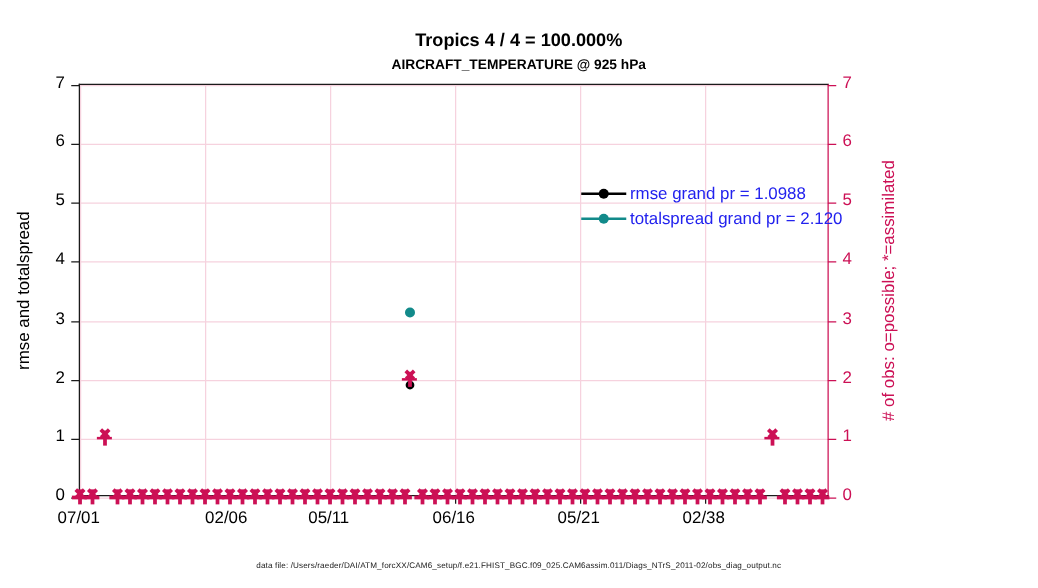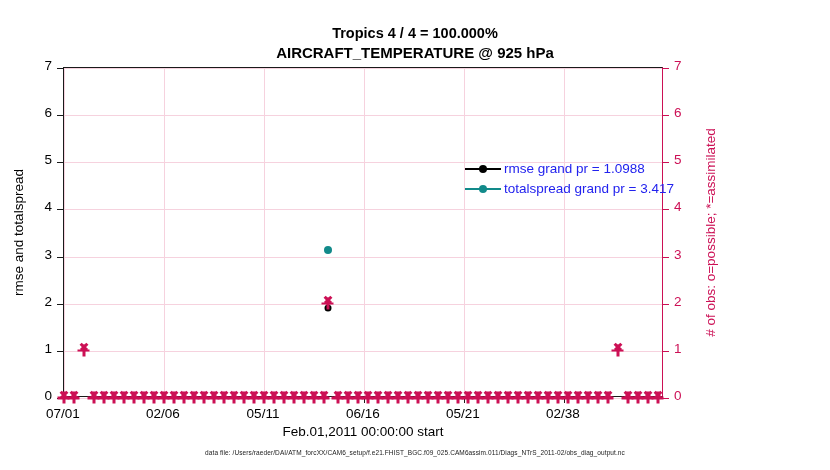--- a/index.html
+++ b/index.html
@@ -9,21 +9,21 @@
     -webkit-font-smoothing:antialiased;
   }
   #figure{position:relative;width:830px;height:470px;}
 
   
   .title-block{
     position:absolute;left:0;top:24px;width:830px;text-align:center;
     color:#000;font-weight:bold;line-height:19px;
   }
   .title-line1{font-size:14.5px;}
-  .title-line2{font-size:15px;}
+  .title-line2{font-size:11px;}
 
   
   #plot-area{
     position:absolute;left:63px;top:67px;width:600px;height:330px;
     background:#ffffff;
     border-top:1.3px solid #1a1a1a;
     border-left:1.3px solid #1a1a1a;
     border-bottom:1.3px solid #1a1a1a;
     border-right:1.6px solid #cc1055;
     box-sizing:border-box;
@@ -66,21 +66,21 @@
   #ylab-right span{
     transform:rotate(-90deg);white-space:nowrap;font-size:13.5px;color:#cc1055;
   }
   #xlab{
     position:absolute;left:63px;top:424px;width:600px;text-align:center;
     font-size:13.5px;color:#000;
   }
 
   
   #legend{
-    position:absolute;left:401px;top:92px;padding:0;
+    position:absolute;left:401px;top:78px;padding:0;
     display:flex;flex-direction:column;gap:3px;
   }
   .legend-row{display:flex;align-items:center;height:17px;}
   .legend-sample{position:relative;width:36px;height:14px;margin-right:3px;}
   .legend-sample .lline{
     position:absolute;top:6px;left:0;width:36px;height:2.2px;
   }
   .legend-sample .lmark{
     position:absolute;top:3.5px;left:14px;width:8px;height:8px;border-radius:50%;
   }
@@ -428,21 +428,21 @@
             <div class="lline" style="background: rgb(0, 0, 0);"></div>
             <div class="lmark" style="background: rgb(0, 0, 0);"></div>
           </div>
           <div class="legend-text" style="color: rgb(34, 34, 238);">rmse grand pr = 1.0988</div>
         </div>
         <div class="legend-row">
           <div class="legend-sample">
             <div class="lline" style="background: rgb(18, 138, 138);"></div>
             <div class="lmark" style="background: rgb(18, 138, 138);"></div>
           </div>
-          <div class="legend-text" style="color: rgb(34, 34, 238);">totalspread grand pr = 3.417</div>
+          <div class="legend-text" style="color: rgb(34, 34, 238);">totalspread grand pr = 2.120</div>
         </div>
       </div>
   </div>
 
   <div id="ylabels-left">
       <div class="ylabel-left" style="right: 778px; top: 397px; position: absolute;">0</div>
       <div class="ylabel-left" style="right: 778px; top: 349.857px; position: absolute;">1</div>
       <div class="ylabel-left" style="right: 778px; top: 302.714px; position: absolute;">2</div>
       <div class="ylabel-left" style="right: 778px; top: 255.571px; position: absolute;">3</div>
       <div class="ylabel-left" style="right: 778px; top: 208.429px; position: absolute;">4</div>
@@ -455,24 +455,23 @@
       <div class="ylabel-right" style="left: 674px; top: 349.857px; position: absolute;">1</div>
       <div class="ylabel-right" style="left: 674px; top: 302.714px; position: absolute;">2</div>
       <div class="ylabel-right" style="left: 674px; top: 255.571px; position: absolute;">3</div>
       <div class="ylabel-right" style="left: 674px; top: 208.429px; position: absolute;">4</div>
       <div class="ylabel-right" style="left: 674px; top: 161.286px; position: absolute;">5</div>
       <div class="ylabel-right" style="left: 674px; top: 114.143px; position: absolute;">6</div>
       <div class="ylabel-right" style="left: 674px; top: 67px; position: absolute;">7</div>
     </div>
   <div id="xlabels">
       <div class="xlabel-tick" style="left: 63px; top: 406px;">07/01</div>
-      <div class="xlabel-tick" style="left: 163px; top: 406px;">02/06</div>
+      <div class="xlabel-tick" style="left: 181px; top: 406px;">02/06</div>
       <div class="xlabel-tick" style="left: 263px; top: 406px;">05/11</div>
       <div class="xlabel-tick" style="left: 363px; top: 406px;">06/16</div>
       <div class="xlabel-tick" style="left: 463px; top: 406px;">05/21</div>
       <div class="xlabel-tick" style="left: 563px; top: 406px;">02/38</div>
     </div>
 
-  <div id="xlab">Feb.01,2011 00:00:00 start</div>
 
   <div id="footer">data file: /Users/raeder/DAI/ATM_forcXX/CAM6_setup/f.e21.FHIST_BGC.f09_025.CAM6assim.011/Diags_NTrS_2011-02/obs_diag_output.nc</div>
 
 </div>
 
 </body></html>

